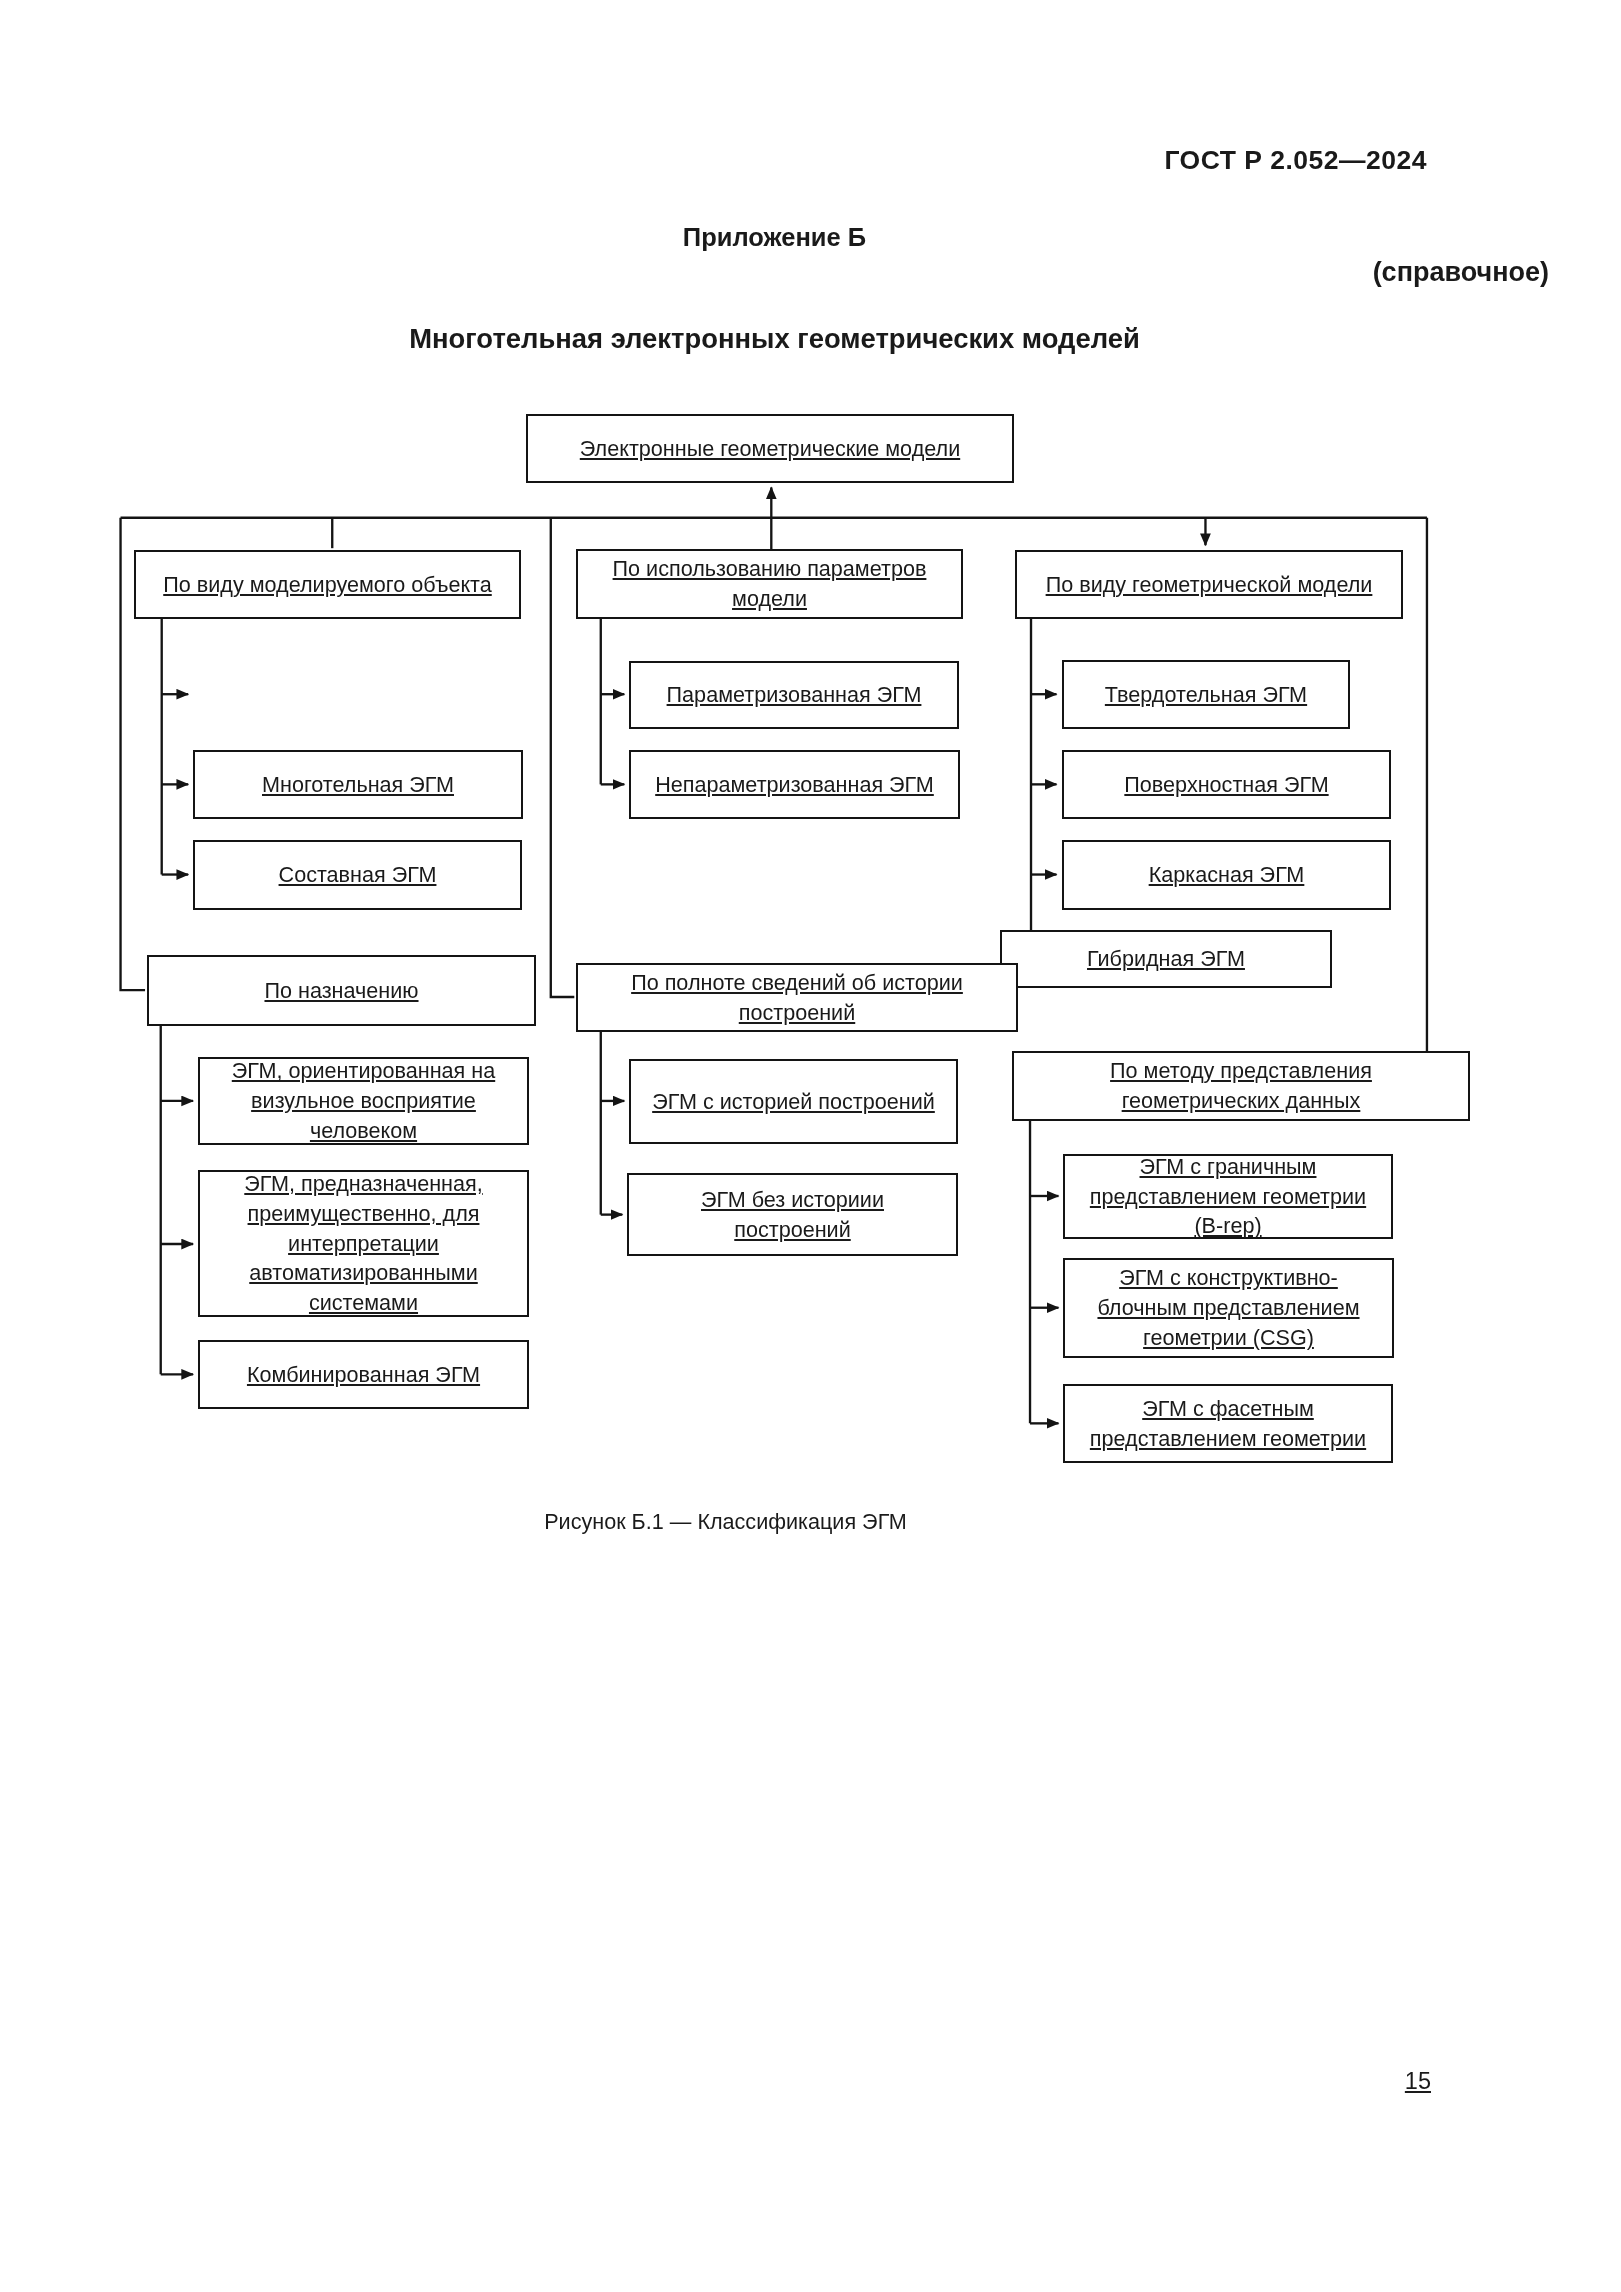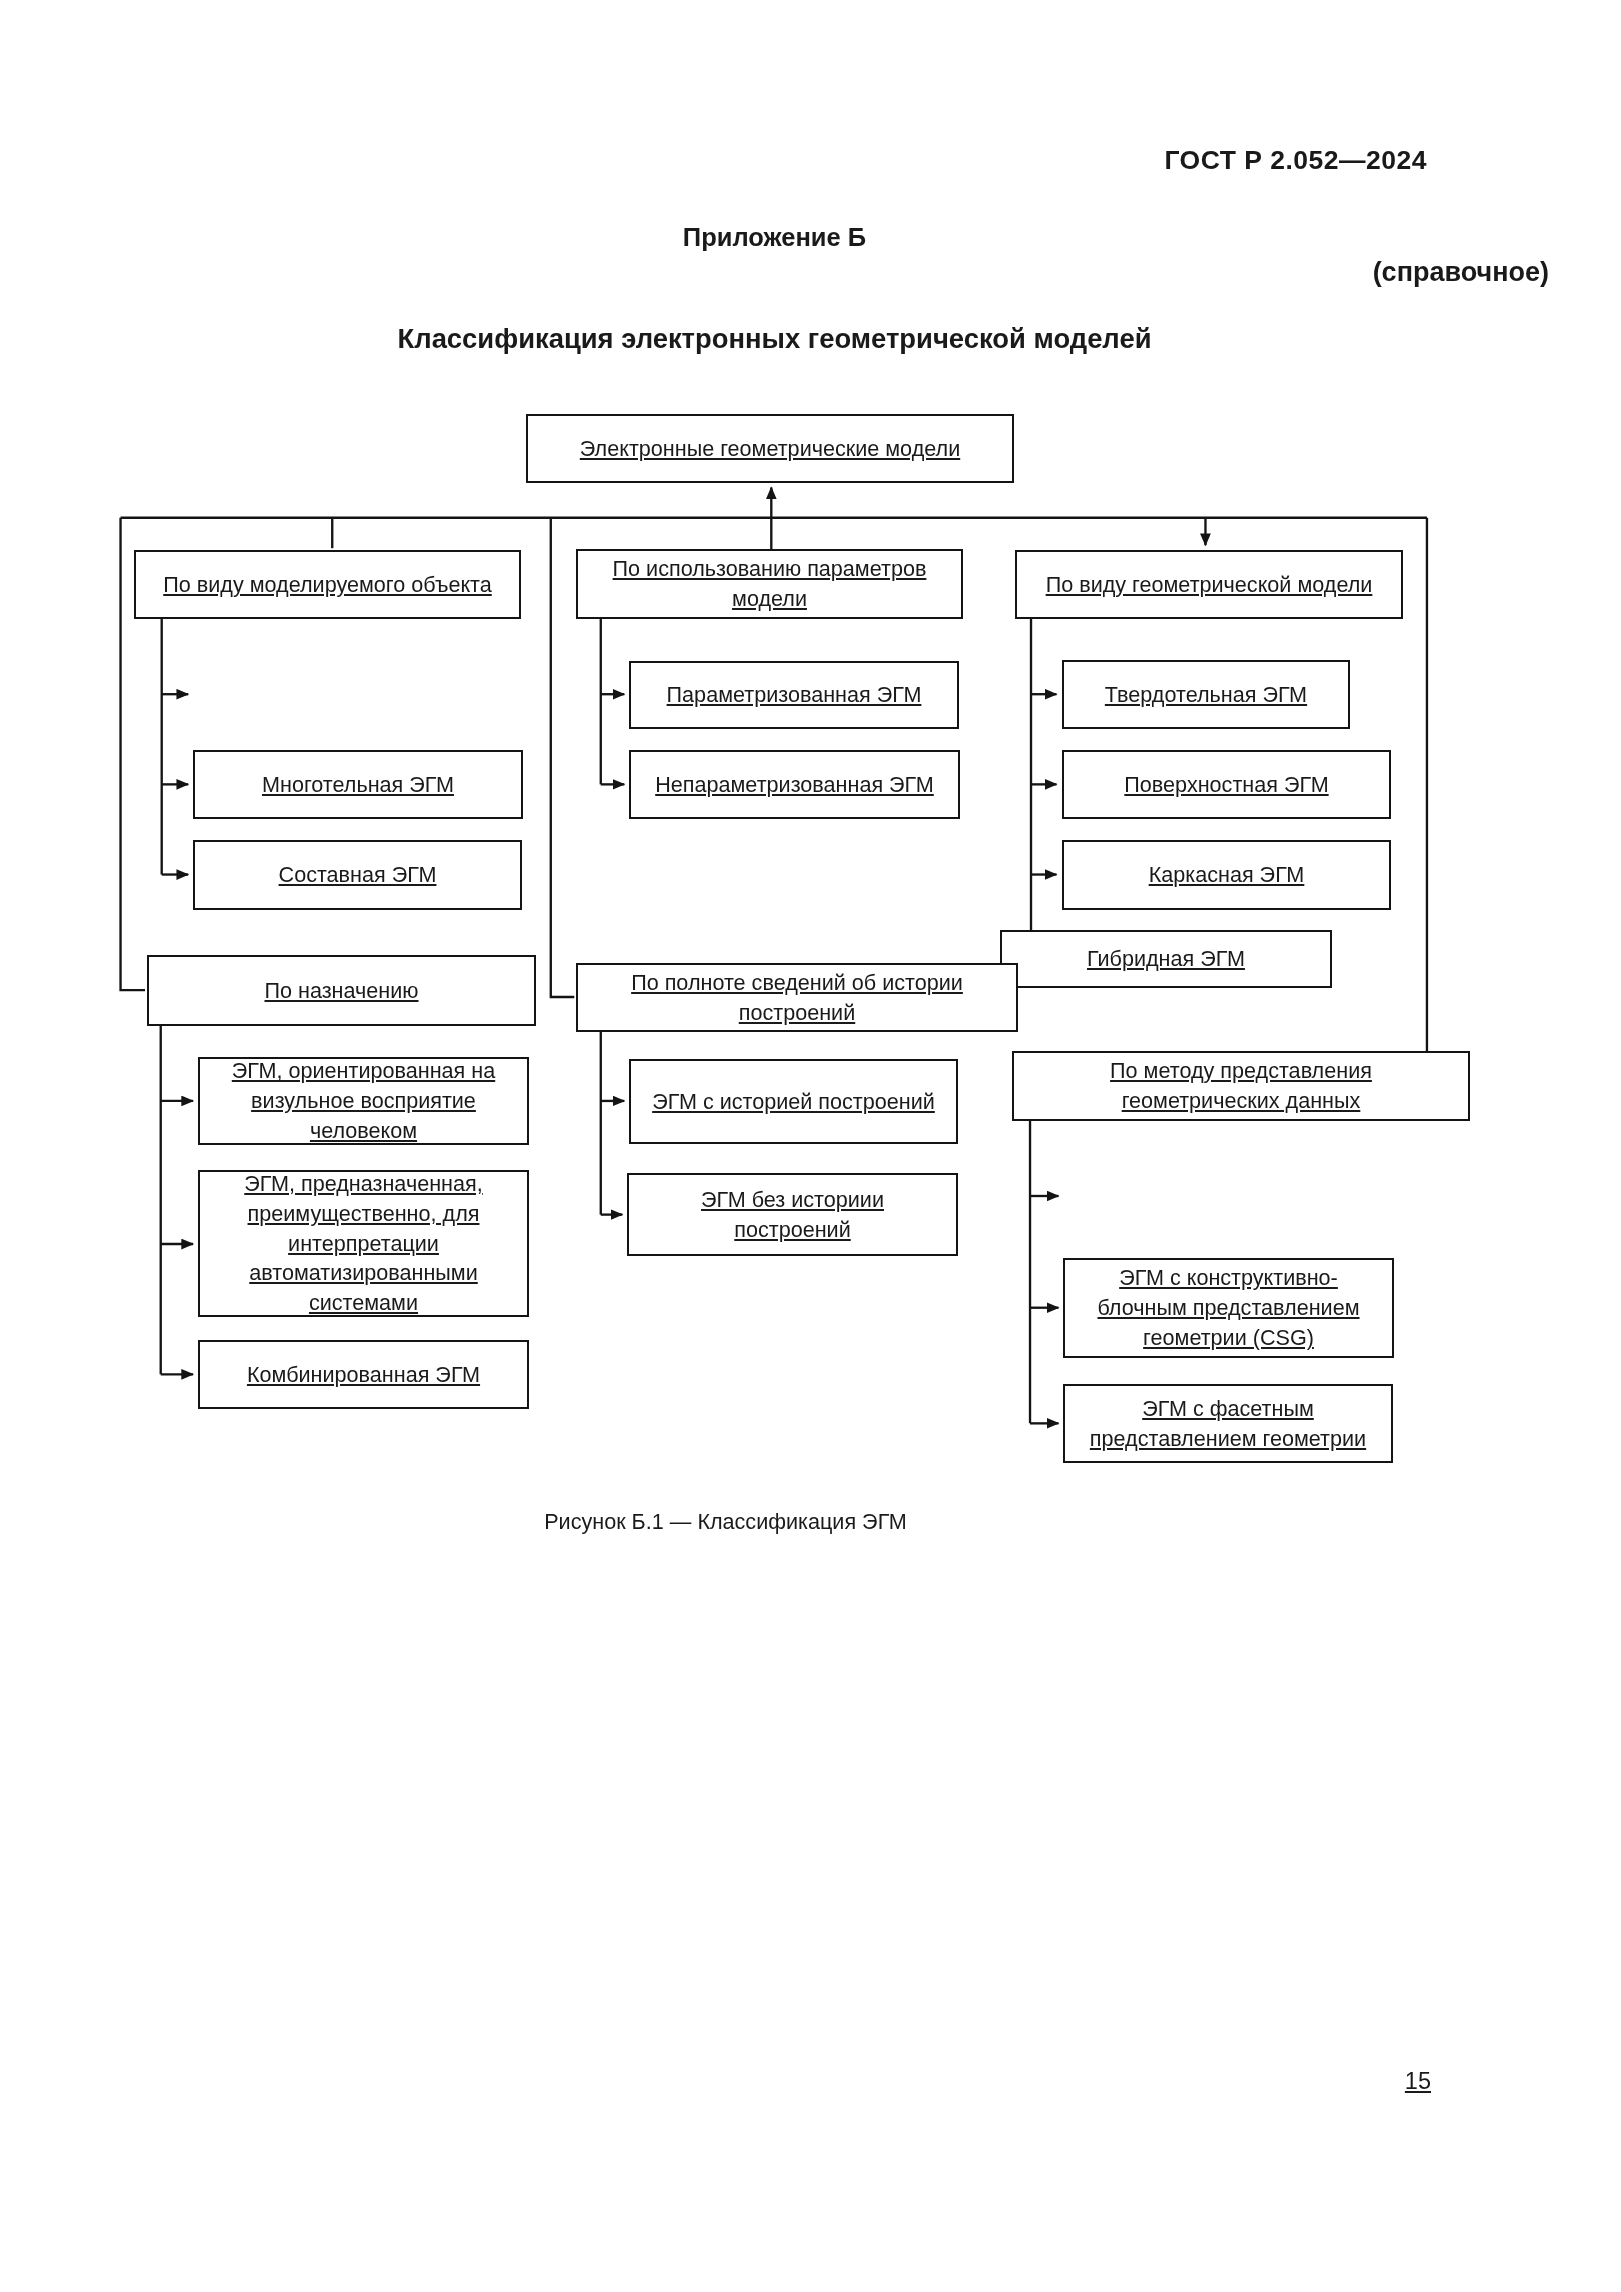--- a/index.html
+++ b/index.html
@@ -96,21 +96,21 @@
   }
 </style>
 </head>
 <body>
 
 <div class="page">
 
   <div class="doc-number">ГОСТ Р 2.052—2024</div>
   <div class="appendix-label">Приложение Б</div>
   <div class="appendix-type">(справочное)</div>
-  <div class="section-title">Классификация электронных геометрической моделей</div>
+  <div class="section-title">Многотельная электронных геометрических моделей</div>
 
   <svg class="connectors" width="1621" height="2293" viewBox="0 0 1654 2339" xmlns="http://www.w3.org/2000/svg">
     <defs>
       <marker id="arr" markerUnits="userSpaceOnUse" markerWidth="14" markerHeight="12" refX="12" refY="5.5" orient="auto">
         <path d="M0,0 L13,5.5 L0,11 Z" fill="#141414" stroke="none"></path>
       </marker>
     </defs>
     <g stroke="#141414" stroke-width="2.4" fill="none">
 
       <path d="M123,528 H1456"></path>
@@ -177,20 +177,21 @@
   <div class="node header-node" style="left:147px;top:955px;width:389px;height:71px">По назначению</div>
   <div class="node" style="left:198px;top:1057px;width:331px;height:88px">ЭГМ, ориентированная на визульное восприятие человеком</div>
   <div class="node" style="left:198px;top:1170px;width:331px;height:147px">ЭГМ, предназначенная, преимущественно, для интерпретации автоматизированными системами</div>
   <div class="node" style="left:198px;top:1340px;width:331px;height:69px">Комбинированная ЭГМ</div>
 
   <div class="node header-node" style="left:576px;top:963px;width:442px;height:69px">По полноте сведений об истории построений</div>
   <div class="node" style="left:629px;top:1059px;width:329px;height:85px">ЭГМ с историей построений</div>
   <div class="node" style="left:627px;top:1173px;width:331px;height:83px">ЭГМ без историии построений</div>
 
   <div class="node header-node" style="left:1012px;top:1051px;width:458px;height:70px">По методу представления геометрических данных</div>
+  <div class="node" style="left:1063px;top:1154px;width:330px;height:85px">ЭГМ с граничным представлением геометрии (B-rep)</div>
   <div class="node" style="left:1063px;top:1258px;width:331px;height:100px">ЭГМ с конструктивно-блочным представлением геометрии (CSG)</div>
   <div class="node" style="left:1063px;top:1384px;width:330px;height:79px">ЭГМ с фасетным представлением геометрии</div>
 
   <div class="figure-caption">Рисунок Б.1 — Классификация ЭГМ</div>
   <div class="page-number">15</div>
 
 </div>
 
 
 </body></html>

